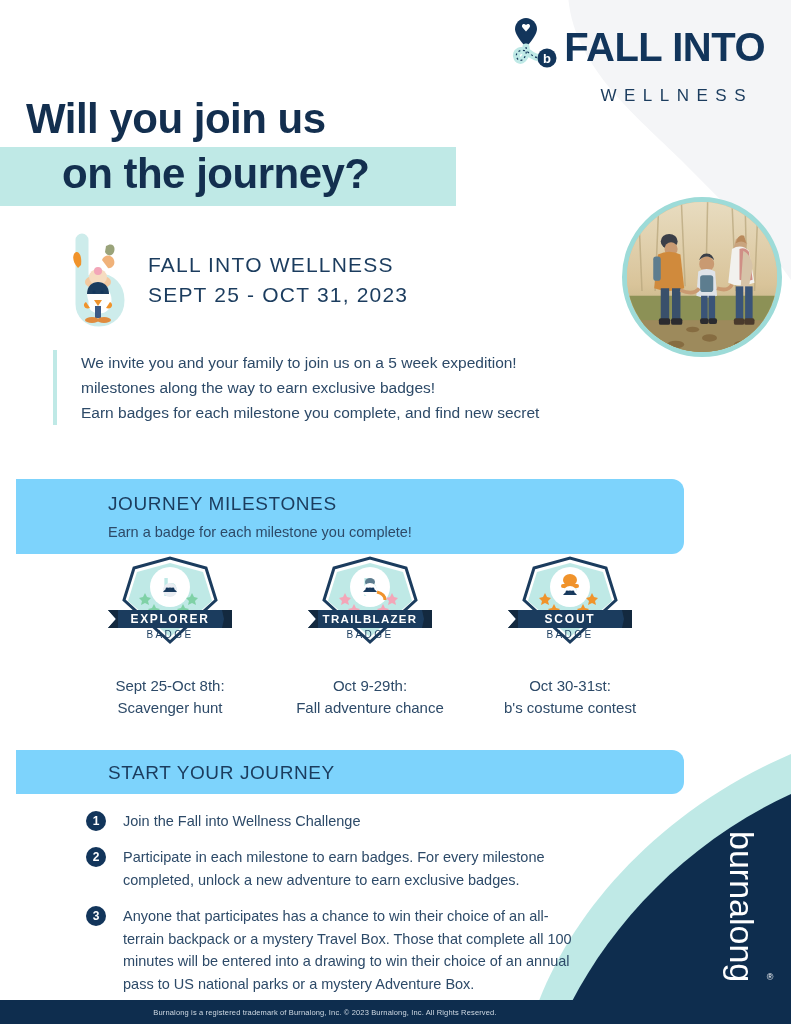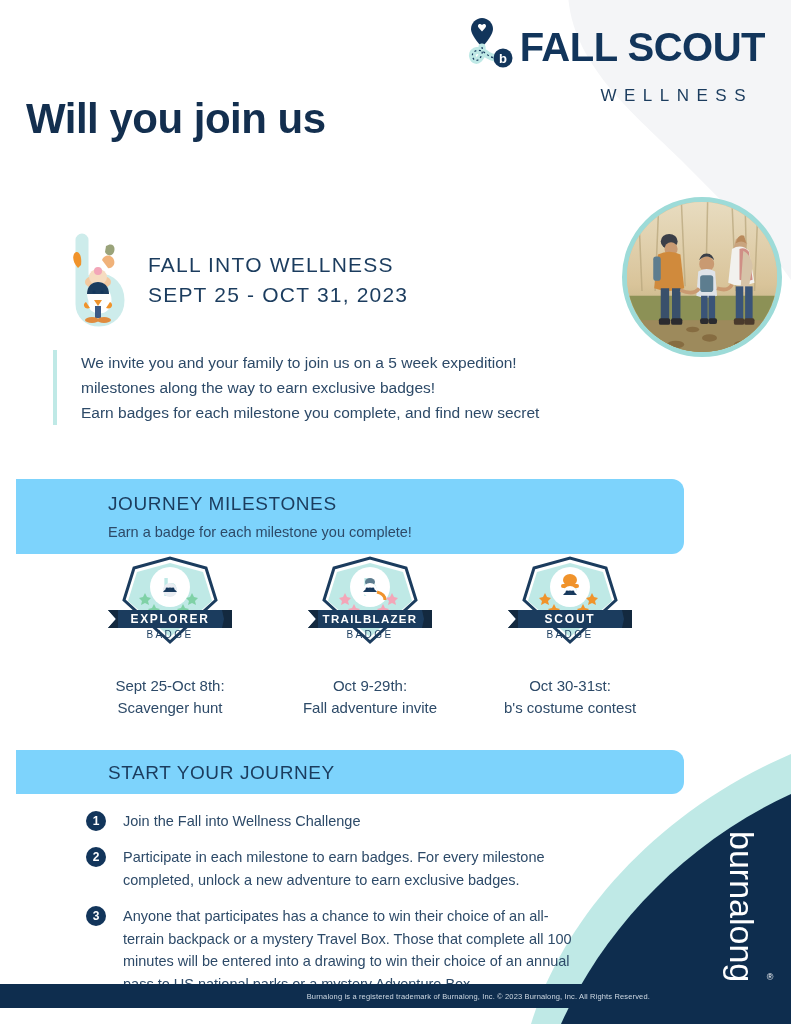--- a/index.html
+++ b/index.html
@@ -147,23 +147,23 @@
     writing-mode: vertical-rl;
     font-size: 34px; color: #ffffff; letter-spacing: 0px;
     font-family: "Liberation Sans", sans-serif;
   }
   .vert-logo .reg {
     writing-mode: vertical-rl; font-size: 9px; color: #ffffff;
   }
 
   
   .footer {
-    position: absolute; left: 0; bottom: 16px; width: 650px; height: 24px;
+    position: absolute; left: 0; bottom: 0; width: 650px; height: 24px;
     background: #0e2d4e; z-index: 7;
-    display: flex; align-items: center; justify-content: flex-end;
+    display: flex; align-items: center; justify-content: center;
   }
   .footer-text { font-size: 7.5px; color: #cfd9e3; letter-spacing: 0.15px; }
 </style>
 </head>
 <body>
 
 <div class="page">
 
   <svg class="bg-swoosh-top" viewBox="0 0 420 320" preserveAspectRatio="none">
     <path d="M140,0 C120,90 200,150 250,200 C300,250 340,290 360,320 L420,320 L420,0 Z" fill="#f4f5f7"></path>
@@ -177,27 +177,30 @@
   <div class="logo-wrap">
     <div class="logo-row">
       <svg class="logo-mark" viewBox="0 0 54 66">
         <path d="M20,4 C14,4 9,9 9,15 C9,22 20,33 20,33 C20,33 31,22 31,15 C31,9 26,4 20,4 Z" fill="#12355b"></path>
         <path d="M20,11 c2.6,-2.4 5.4,0.4 3.3,2.8 l-3.3,3.6 l-3.3,-3.6 C14.6,11.4 17.4,8.6 20,11 Z" fill="#ffffff"></path>
         <path d="M20,33 C22,44 14,50 11,44 C8,38 16,33 23,39 C29,44 34,45 40,44" stroke="#bfe9e6" stroke-width="7" fill="none" stroke-linecap="round"></path>
         <path d="M20,33 C22,44 14,50 11,44 C8,38 16,33 23,39 C29,44 34,45 40,44" stroke="#12355b" stroke-width="1.2" fill="none" stroke-dasharray="2 2.6"></path>
         <circle cx="41" cy="44" r="9.5" fill="#12355b"></circle>
         <text x="41" y="49" font-family="Liberation Sans, sans-serif" font-size="13" font-weight="bold" fill="#ffffff" text-anchor="middle">b</text>
       </svg>
-      <span class="logo-fall">FALL SCOUT</span>
+      <span class="logo-fall">FALL INTO</span>
     </div>
     <span class="logo-wellness">WELLNESS</span>
   </div>
 
   <div class="headline">
     <div class="headline-l1">Will you join us</div>
+    <div class="hl-band">
+      <span class="headline-l2">on the journey?</span>
+    </div>
   </div>
 
   <div class="date-block">
     <svg class="mascot" viewBox="0 0 60 96">
       <path d="M14,8 L14,72 C14,82 22,88 31,88 C42,88 50,80 50,68 C50,56 42,48 31,48 C26,48 20,50 17,54" stroke="#cdeceb" stroke-width="13" fill="none" stroke-linecap="round"></path>
       <path d="M10,36 C4,30 4,22 8,20 C12,19 14,26 13,33 Z" fill="#f0932b"></path>
       <path d="M38,14 C44,10 48,14 46,20 C44,25 39,24 37,20 Z" fill="#9aa37a"></path>
       <path d="M34,28 C36,22 44,22 46,28 C48,34 42,37 40,36 Z" fill="#f0b27a"></path>
       <ellipse cx="30" cy="50" rx="13" ry="7" fill="#f2c9a0"></ellipse>
       <ellipse cx="30" cy="45" rx="9" ry="8" fill="#f6dcc0"></ellipse>
@@ -344,21 +347,21 @@
           <path d="M79,48 l2,4 l4,1 l-3,3 l1,4 l-4,-2 l-4,2 l1,-4 l-3,-3 l4,-1 Z"></path>
         </g>
         <path d="M4,54 L128,54 L128,72 L4,72 L12,63 Z" fill="#1b3c5e"></path>
         <path d="M4,54 L14,54 L14,72 L4,72 L12,63 Z" fill="#13293f"></path>
         <path d="M118,54 L128,54 L128,72 L118,72 L120,63 Z" fill="#13293f"></path>
         <text x="66" y="67" font-family="Liberation Sans, sans-serif" font-size="11.5" font-weight="bold" fill="#ffffff" letter-spacing="1.3" text-anchor="middle">TRAILBLAZER</text>
         <text x="66" y="82" font-family="Liberation Sans, sans-serif" font-size="10" fill="#1b3c5e" letter-spacing="2.4" text-anchor="middle">BADGE</text>
       </svg>
       <div class="badge-caption">
         <div>Oct 9-29th:</div>
-        <div>Fall adventure invite</div>
+        <div>Fall adventure chance</div>
       </div>
     </div>
 
     <div class="badge-col">
       <svg width="132" height="102" viewBox="0 0 132 102">
         <path d="M30,12 L66,2 L102,12 L112,44 L66,86 L20,44 Z" fill="none" stroke="#1b3c5e" stroke-width="3"></path>
         <path d="M33,16 L66,7 L99,16 L108,45 L66,81 L24,45 Z" fill="#bfe9e6"></path>
         <circle cx="66" cy="31" r="20" fill="#ffffff"></circle>
         <text x="66" y="40" font-family="Liberation Sans, sans-serif" font-size="24" font-weight="bold" fill="#bfe9e6" text-anchor="middle">b</text>
         <ellipse cx="66" cy="24" rx="7" ry="6" fill="#f0932b"></ellipse>

